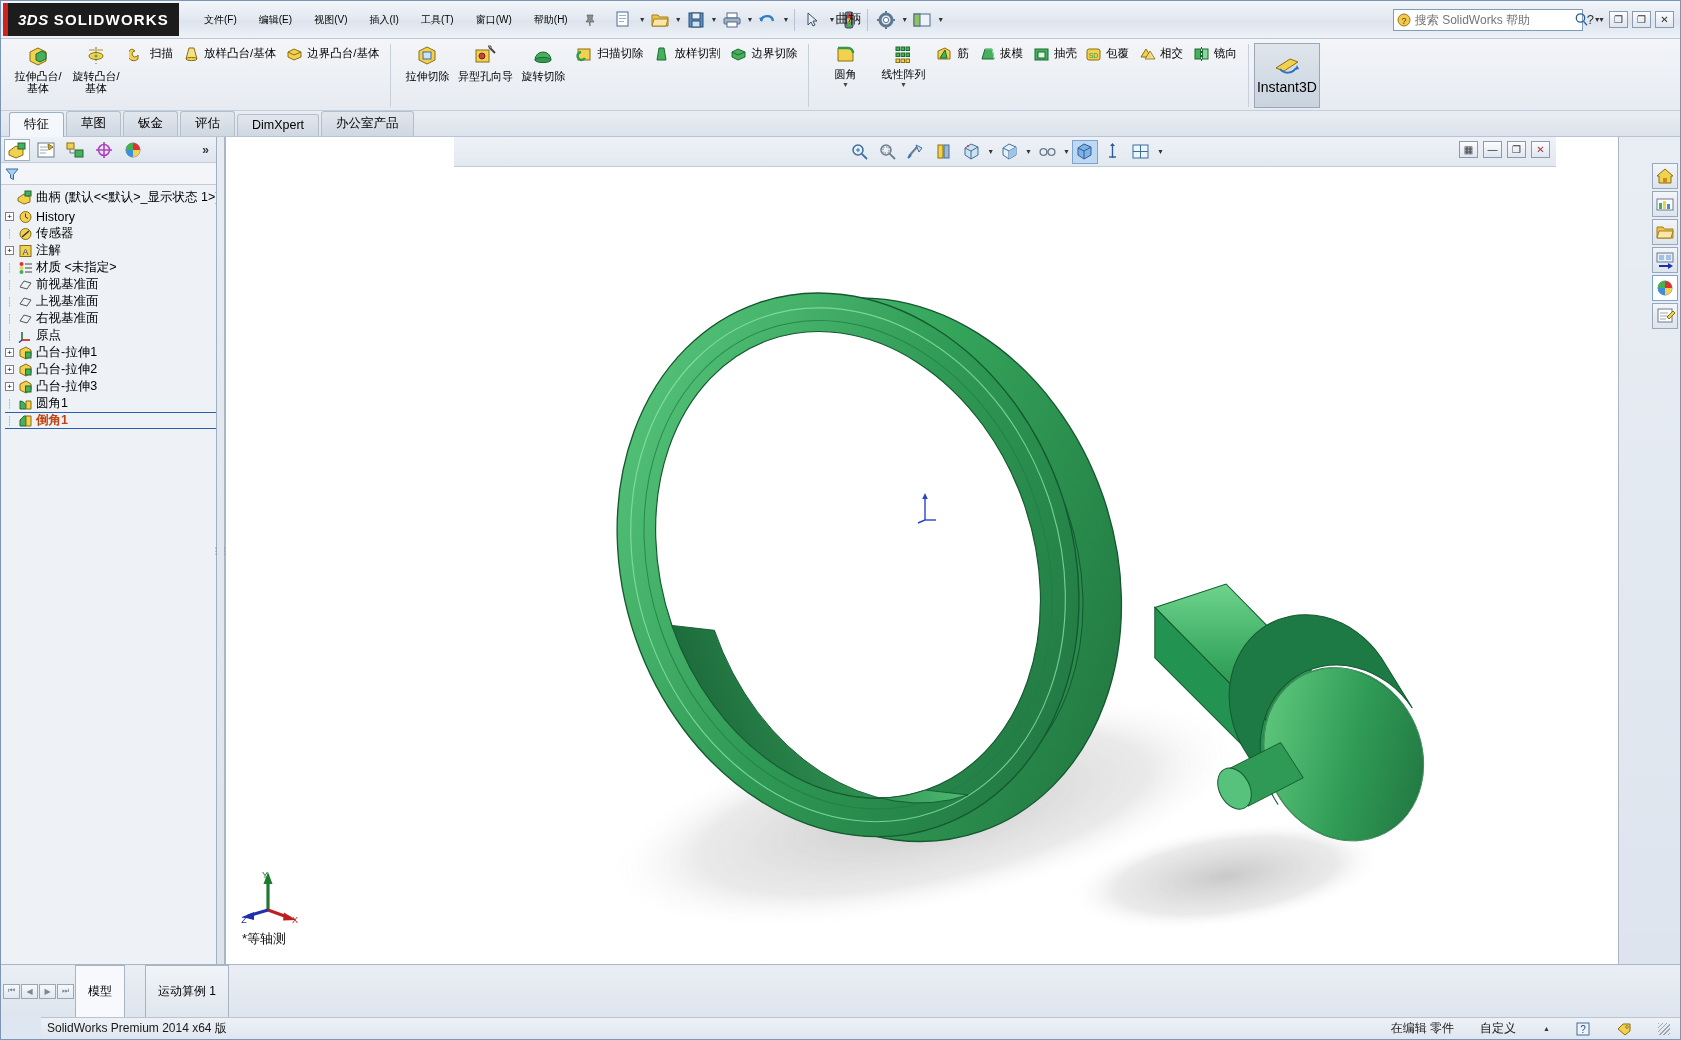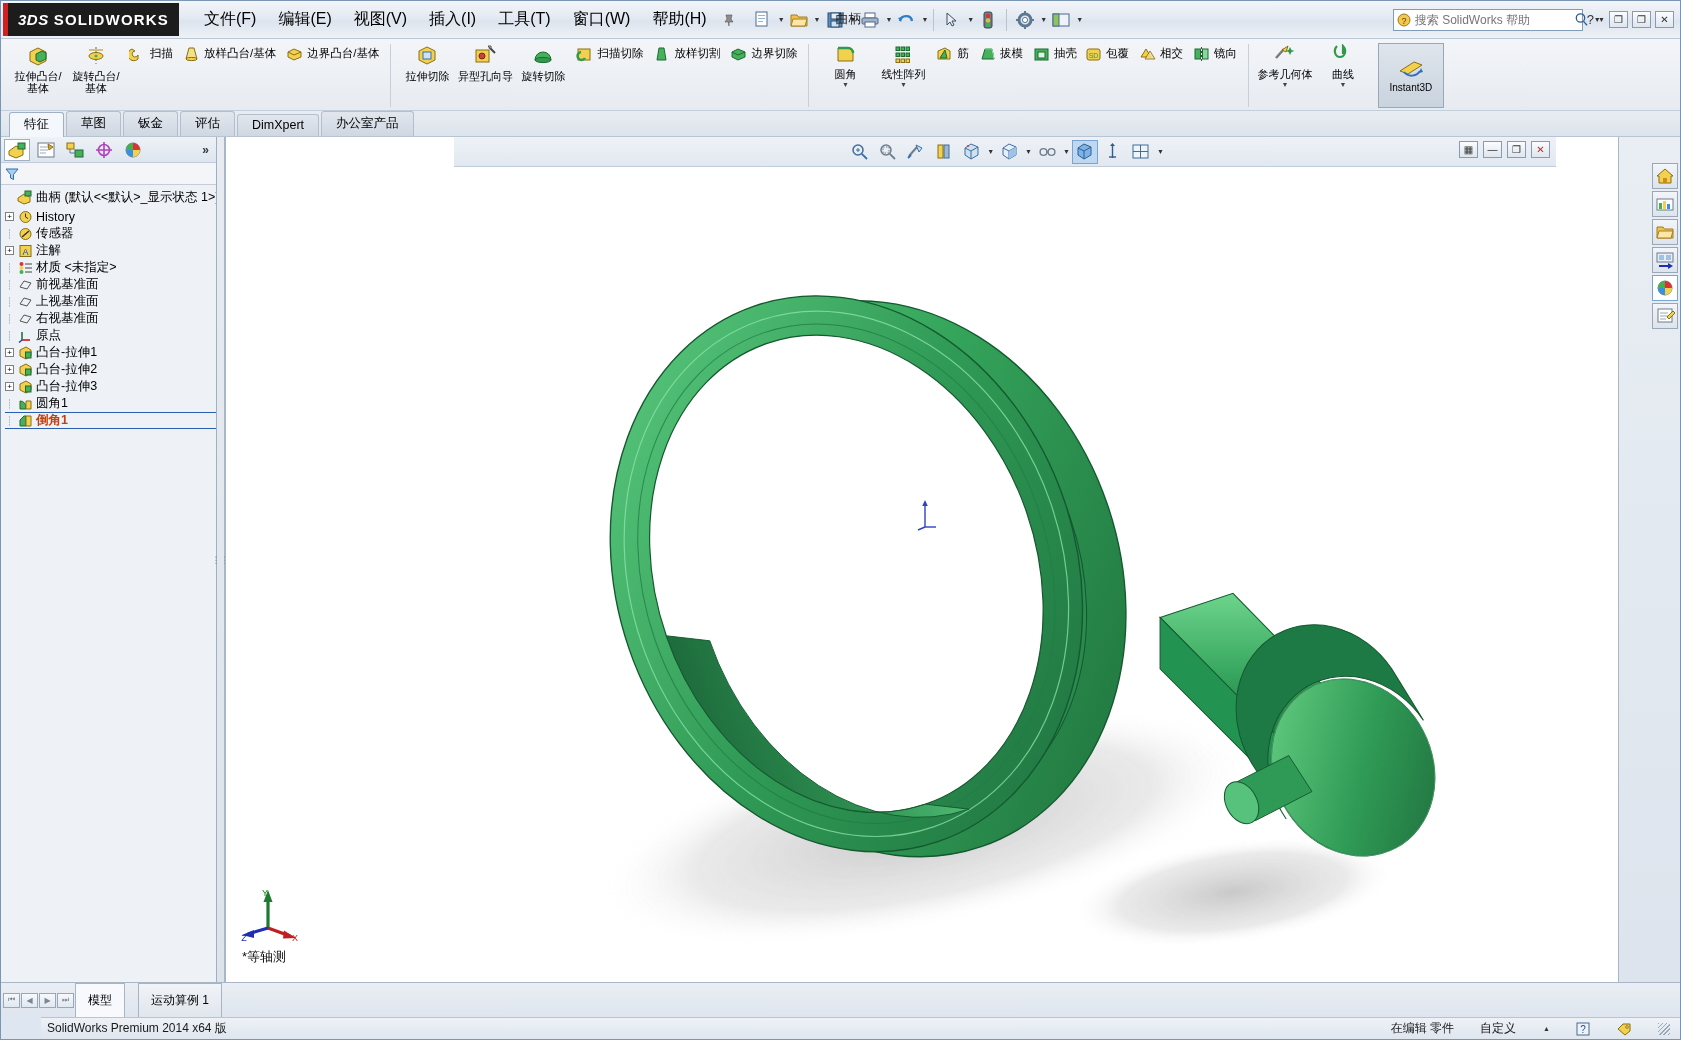--- a/index.html
+++ b/index.html
@@ -29,21 +29,21 @@
     width:176px; background:#1c1c1c; color:#fff;
     display:flex; align-items:center; gap:5px;
     padding-left:10px; margin:2px 0 2px 2px;
     border-left:5px solid #d02020;
     font-weight:bold; letter-spacing:.5px;
   }
   .sw-logo .ds{ font-style:italic; font-size:15px; font-weight:bold;}
   .sw-logo .nm{ font-size:15px; letter-spacing:1.2px;}
   .menubar{ display:flex; align-items:center; padding-left:14px; }
   .menubar .mi{
-    padding:3px 11px; font-size:16px; cursor:default; white-space:nowrap;
+    padding:3px 11px; font-size:10px; cursor:default; white-space:nowrap;
   }
   .pin-icon{ margin-left:4px; width:18px; text-align:center; color:#6a6a6a; font-size:13px;}
 
   .qtoolbar{ display:flex; align-items:center; gap:1px; padding-left:10px;}
   .qbtn{
     width:26px; height:26px; display:flex; align-items:center; justify-content:center;
     position:relative;
   }
   .qsep{ width:1px; height:22px; background:#b9c4d2; margin:0 4px;}
   .caret{ font-size:7px; color:#333; margin-left:1px;}
@@ -81,21 +81,21 @@
   .big-btn .lbl{ font-size:11px; line-height:12px; text-align:center; margin-top:2px;}
   .small-col{ display:flex; flex-direction:row; gap:2px; padding-top:2px;}
   .small-btn{ display:flex; align-items:center; gap:4px; height:21px; padding:0 4px; cursor:default;}
   .small-btn .lbl{ font-size:11.5px; white-space:nowrap;}
   .dd-arrow{ font-size:7px; color:#444; text-align:center; width:100%; margin-top:1px;}
   .instant3d{
     width:66px; border:1px solid #9aa7b6; background:linear-gradient(#dfe5ec,#c9d3de);
     display:flex;flex-direction:column;align-items:center;justify-content:center;
     margin:2px; padding:4px 2px;
   }
-  .instant3d .lbl{ font-size:10px; margin-top:3px;}
+  .instant3d .lbl{ font-size:14px; margin-top:3px;}
 
   
   .tabrow{
     flex:0 0 26px; display:flex; align-items:flex-end;
     background:linear-gradient(#e9edf3,#dde3ec);
     border-bottom:1px solid #b9c4d2; padding-left:8px; position:relative;text-align:center;
   }
   .ctab{
     padding:3px 14px 4px; font-size:12.5px; border:1px solid #b5bfcc;
     border-bottom:none; background:linear-gradient(#e2e7ee,#cfd7e1);
@@ -171,22 +171,22 @@
   .tpbtn.active{ background:#fff; border-color:#7aa5d2;}
 
   
   .bottomtabs{
     flex:0 0 20px; display:flex; align-items:center; gap:0;
     background:linear-gradient(#eaeef4,#dee5ee); border-top:1px solid #aab6c5;
     padding-left:2px;
   }
   .navb{ width:17px;height:15px;border:1px solid #9aa7b6;background:linear-gradient(#f6f8fb,#e2e8f0);
          display:flex;align-items:center;justify-content:center;font-size:8px;color:#7a8796;margin-right:1px;}
-  .btab{ padding:8px 12px; font-size:12px; border:1px solid #a9b4c2; border-bottom:none;
-         background:linear-gradient(#f1f4f8,#e0e6ee); margin-right:13px;}
+  .btab{ padding:17px 12px; font-size:12px; border:1px solid #a9b4c2; border-bottom:none;
+         background:linear-gradient(#f1f4f8,#e0e6ee); margin-right:20px;}
   .btab.active{ background:#f7f9fc; }
   .statusbar{
     flex:0 0 22px; display:flex; align-items:center;
     background:linear-gradient(#eef2f7,#dfe6ef); border-top:1px solid #b9c4d2;
     font-size:12px; padding:0 6px; color:#1a1a1a;margin-left:40px;
   }
   .statusbar .right{ margin-left:auto; display:flex; align-items:center; gap:26px; padding-right:4px;}
   .grip{ width:12px;height:12px; background:
       repeating-linear-gradient(135deg,#9aa7b6 0 1px,transparent 1px 3px);}
   svg{ display:block; }
@@ -523,42 +523,20 @@
                 <rect x="9.5" y="3" width="5.5" height="10" fill="#8ad6a1" stroke="#1d6b31"></rect>
                 <path d="M8.5 1 L8.5 15" stroke="#444" stroke-dasharray="2 2"></path>
               </svg>
             </span>
           <span class="lbl">镜向</span>
         </div>
       </div>
     </div>
     <div class="rsep"></div>
 
-    <div class="rgroup">
-      <div class="big-btn">
-        <span>
-          <svg width="26" height="22" viewBox="0 0 26 22">
-              <path d="M4 14 L12 5" stroke="#7a7a7a" stroke-width="2.5"></path>
-              <path d="M10 6 L16 2 L14 8 Z" fill="#f2d14f" stroke="#8a6f10"></path>
-              <path d="M18 3 l1.5 3 l3 1 l-3 1 l-1.5 3 l-1.5-3 l-3-1 l3-1 z" fill="#2f9a4c"></path>
-            </svg>
-        </span>
-        <span class="lbl">参考几何体</span>
-        <span class="dd-arrow">▼</span>
-      </div>
-      <div class="big-btn">
-        <span>
-          <svg width="26" height="22" viewBox="0 0 26 22">
-              <path d="M7 2 C3 6, 5 13, 10 13 C15 13, 17 6, 13 2 L13 10" fill="none" stroke="#2f9a4c" stroke-width="2.2"></path>
-            </svg>
-        </span>
-        <span class="lbl">曲线</span>
-        <span class="dd-arrow">▼</span>
-      </div>
-    </div>
 
     <div class="instant3d">
       <span>
         <svg width="30" height="20" viewBox="0 0 30 20">
             <path d="M4 12 L18 3 L26 6 L12 15 Z" fill="#f2d14f" stroke="#8a6f10"></path>
             <path d="M8 13 C12 18, 20 18, 24 12" stroke="#2f6fc4" stroke-width="2" fill="none"></path>
             <path d="M25 9 l2 4 l-4 1 z" fill="#2f6fc4"></path>
           </svg>
       </span>
       <span class="lbl">Instant3D</span>

